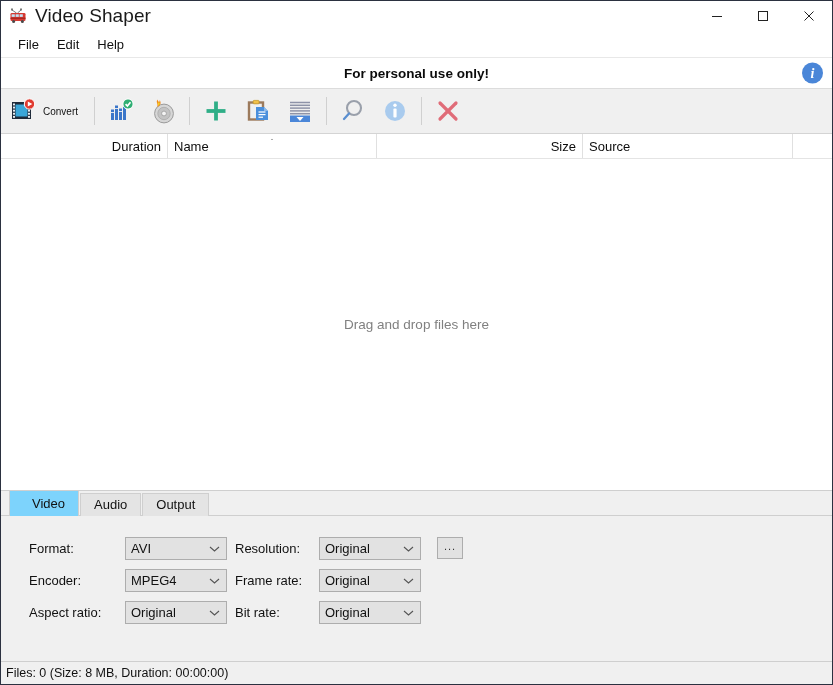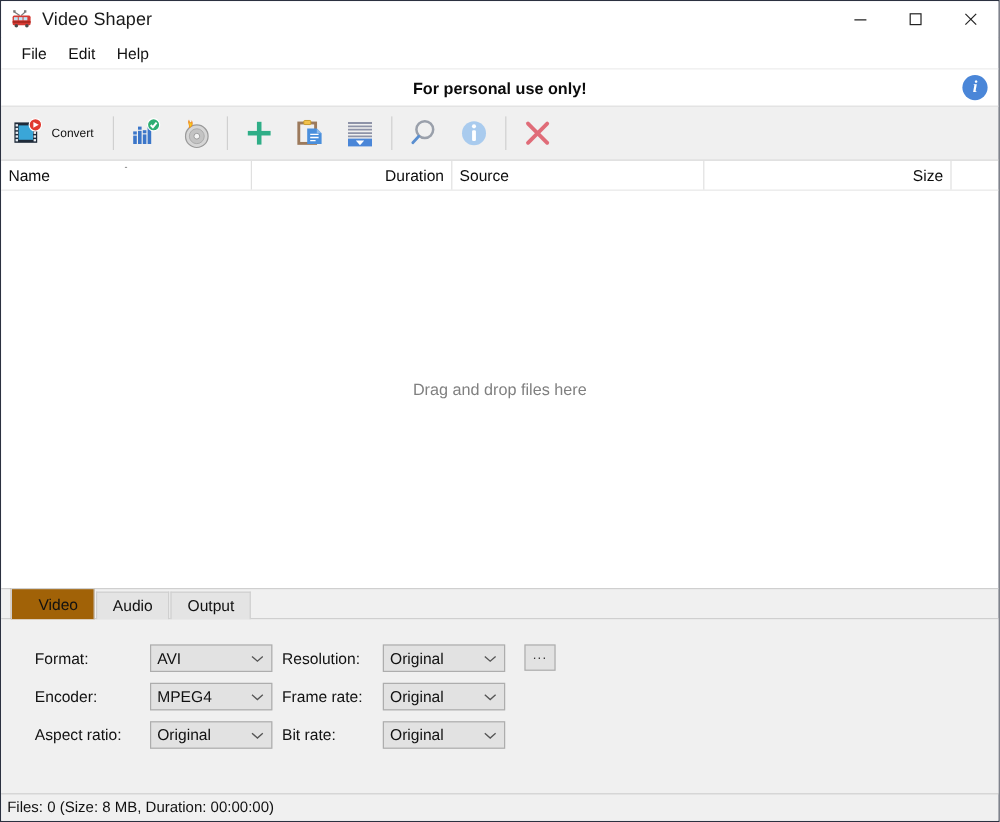--- a/index.html
+++ b/index.html
@@ -40,21 +40,21 @@
   }
   .title-icon {
     width: 18px;
     height: 18px;
     margin-left: 8px;
     margin-right: 8px;
     position: relative;
     flex: none;
   }
   .title-text {
-    font-size: 15px;
+    font-size: 19px;
     color: #1a1a1a;
     letter-spacing: 0.1px;
   }
   .win-buttons {
     position: absolute;
     right: 0;
     top: 0;
     height: 30px;
     display: flex;
   }
@@ -231,21 +231,21 @@
     border: 1px solid #cfcfcf;
     border-bottom: none;
     background: #e4e4e4;
     margin-right: 1px;
     position: relative;
     z-index: 2;
     cursor: default;
     color: #111;
   }
   .tab.active {
-    background: #a16207;
+    background: #7dd3fc;
     padding-top: 5px;
     padding-bottom: 5px;
     font-weight: normal;
     padding-left: 22px;
   }
   .panel-body {
     flex: 1;
     background: #f0f0f0;
     padding: 16px 0 0 28px;
     box-sizing: border-box;
@@ -495,36 +495,36 @@
       <span class="tb-icon">
         <svg width="28" height="28" viewBox="0 0 28 28">
           <line x1="6" y1="6" x2="22" y2="22" stroke="#e06c78" stroke-width="3.2" stroke-linecap="round"></line>
           <line x1="22" y1="6" x2="6" y2="22" stroke="#e06c78" stroke-width="3.2" stroke-linecap="round"></line>
         </svg>
       </span>
     </div>
   </div>
 
   <div class="col-head">
+    <div class="col right" style="width:167px">
+      <span>Duration</span>
+    </div>
     <div class="col" style="width:209px">
       <span>Name</span>
       <span class="sort-arrow">
         <svg width="10" height="7" viewBox="0 0 10 7">
             <polyline points="1.5,5 5,1.6 8.5,5" fill="none" stroke="#8a8a8a" stroke-width="1.1"></polyline>
           </svg>
       </span>
     </div>
-    <div class="col right" style="width:167px">
-      <span>Duration</span>
+    <div class="col right" style="width:206px">
+      <span>Size</span>
     </div>
     <div class="col" style="width:210px">
       <span>Source</span>
-    </div>
-    <div class="col right" style="width:206px">
-      <span>Size</span>
     </div>
     <div class="col" style="width:39px;border-right:none"></div>
   </div>
 
   <div class="file-area">
     <span class="drop-hint">Drag and drop files here</span>
   </div>
 
   <div class="bottom-panel">
 

